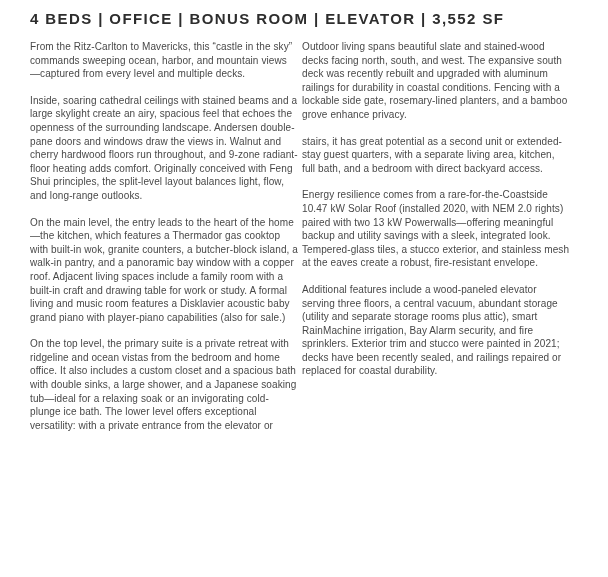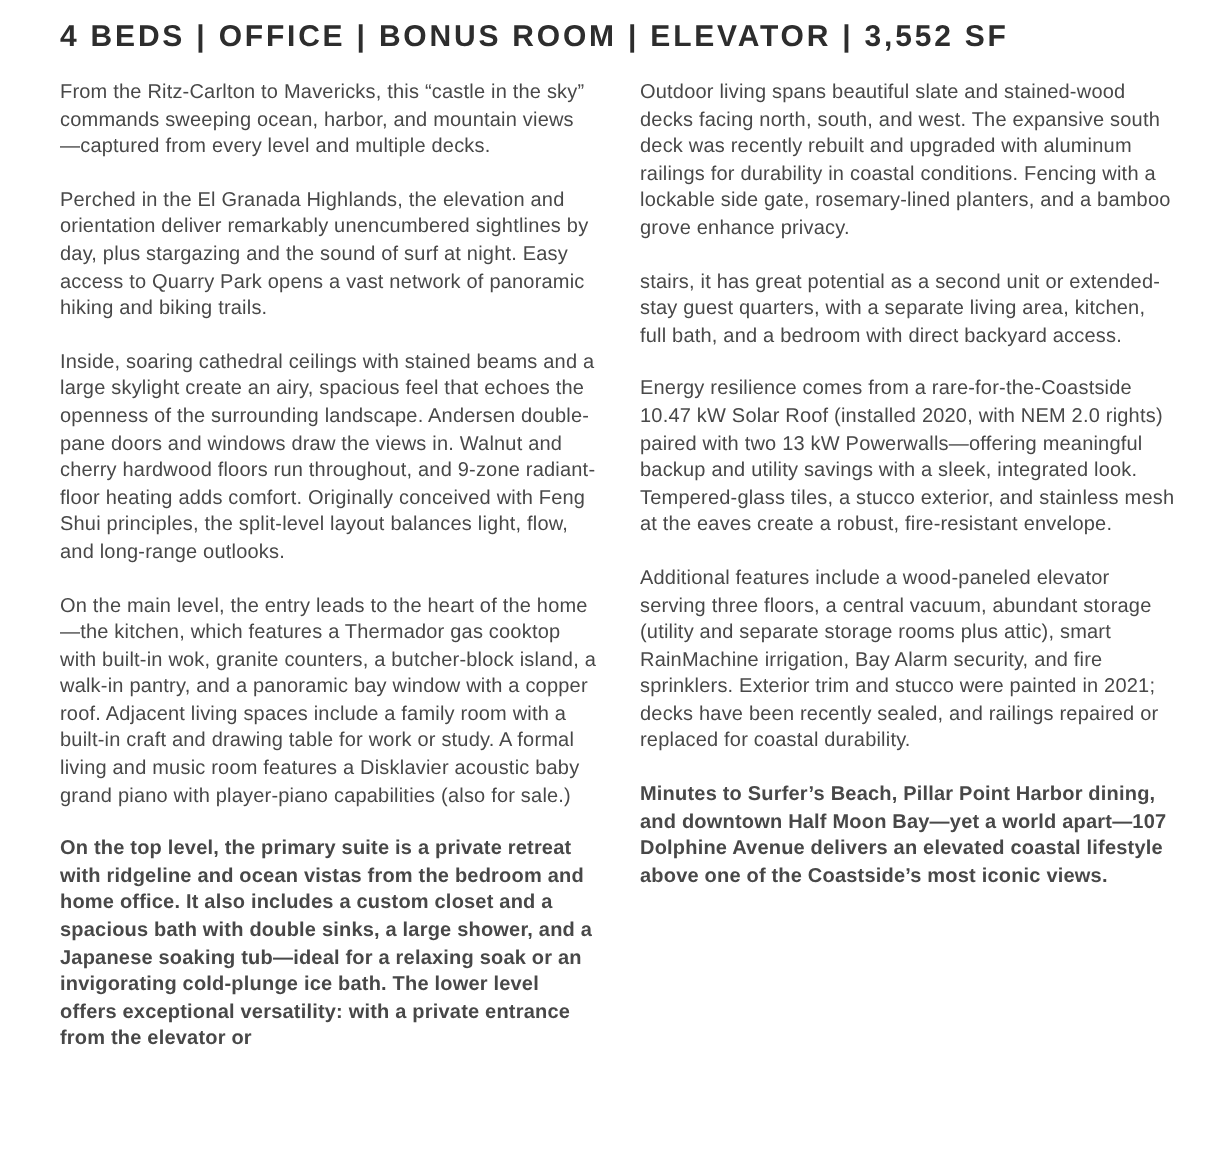--- a/index.html
+++ b/index.html
@@ -22,52 +22,49 @@
   .title {
     font-size: 15px;
     font-weight: 600;
     letter-spacing: 1.4px;
     color: #2d2d2d;
     margin: 4px 0 13px 0;
     white-space: nowrap;
   }
   .columns {
     display: flex;
-    gap: 22px;
+    gap: 4px;
   }
   .col {
     width: 268px;
     flex: 0 0 268px;
   }
   .col p {
     font-size: 10px;
     line-height: 13.6px;
     letter-spacing: 0.1px;
     color: #484848;
     margin: 0 0 13px 0;
   }
   .col p:last-child {
     margin-bottom: 0;
-    font-weight: bold;
   }
 </style>
 </head>
 <body>
 
 <div class="page">
   <h1 class="title">4 BEDS | OFFICE | BONUS ROOM | ELEVATOR | 3,552 SF</h1>
   <div class="columns">
     <div class="col">
       <p>From the Ritz-Carlton to Mavericks, this “castle in the sky” commands sweeping ocean, harbor, and mountain views —captured from every level and multiple decks.</p>
-      <p>Perched in the El Granada Highlands, the elevation and orientation deliver remarkably unencumbered sightlines by day, plus stargazing and the sound of surf at night. Easy access to Quarry Park opens a vast network of panoramic hiking and biking trails.</p>
       <p>Inside, soaring cathedral ceilings with stained beams and a large skylight create an airy, spacious feel that echoes the openness of the surrounding landscape. Andersen double-pane doors and windows draw the views in. Walnut and cherry hardwood floors run throughout, and 9-zone radiant-floor heating adds comfort. Originally conceived with Feng Shui principles, the split-level layout balances light, flow, and long-range outlooks.</p>
       <p>On the main level, the entry leads to the heart of the home—the kitchen, which features a Thermador gas cooktop with built-in wok, granite counters, a butcher-block island, a walk-in pantry, and a panoramic bay window with a copper roof. Adjacent living spaces include a family room with a built-in craft and drawing table for work or study. A formal living and music room features a Disklavier acoustic baby grand piano with player-piano capabilities (also for sale.)</p>
       <p>On the top level, the primary suite is a private retreat with ridgeline and ocean vistas from the bedroom and home office. It also includes a custom closet and a spacious bath with double sinks, a large shower, and a Japanese soaking tub—ideal for a relaxing soak or an invigorating cold-plunge ice bath. The lower level offers exceptional versatility: with a private entrance from the elevator or</p>
     </div>
     <div class="col">
       <p>Outdoor living spans beautiful slate and stained-wood decks facing north, south, and west. The expansive south deck was recently rebuilt and upgraded with aluminum railings for durability in coastal conditions. Fencing with a lockable side gate, rosemary-lined planters, and a bamboo grove enhance privacy.</p>
       <p>stairs, it has great potential as a second unit or extended-stay guest quarters, with a separate living area, kitchen, full bath, and a bedroom with direct backyard access.</p>
       <p>Energy resilience comes from a rare-for-the-Coastside 10.47 kW Solar Roof (installed 2020, with NEM 2.0 rights) paired with two 13 kW Powerwalls—offering meaningful backup and utility savings with a sleek, integrated look. Tempered-glass tiles, a stucco exterior, and stainless mesh at the eaves create a robust, fire-resistant envelope.</p>
       <p>Additional features include a wood-paneled elevator serving three floors, a central vacuum, abundant storage (utility and separate storage rooms plus attic), smart RainMachine irrigation, Bay Alarm security, and fire sprinklers. Exterior trim and stucco were painted in 2021; decks have been recently sealed, and railings repaired or replaced for coastal durability.</p>
-      <p>Minutes to Surfer’s Beach, Pillar Point Harbor dining, and downtown Half Moon Bay—yet a world apart—107 Dolphine Avenue delivers an elevated coastal lifestyle above one of the Coastside’s most iconic views.</p>
     </div>
   </div>
 </div>
 
 </body></html>

